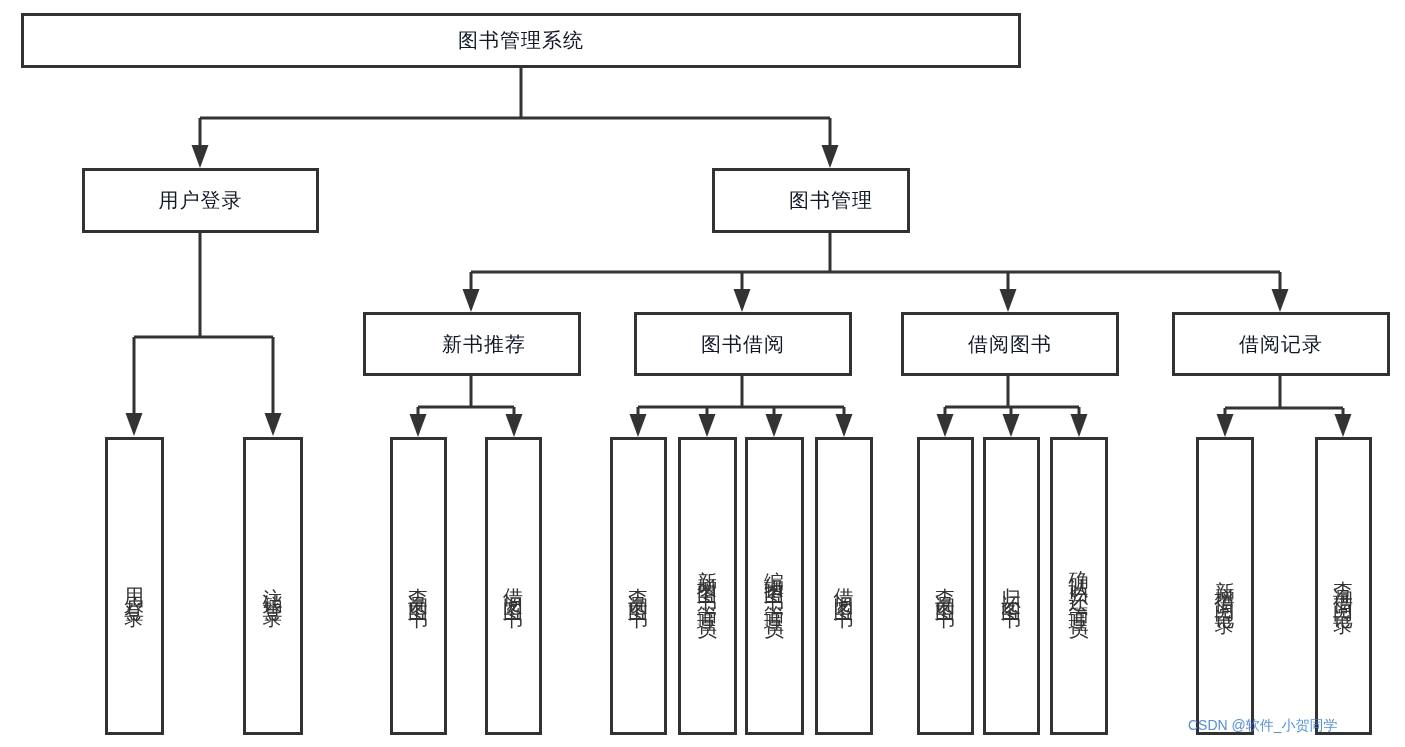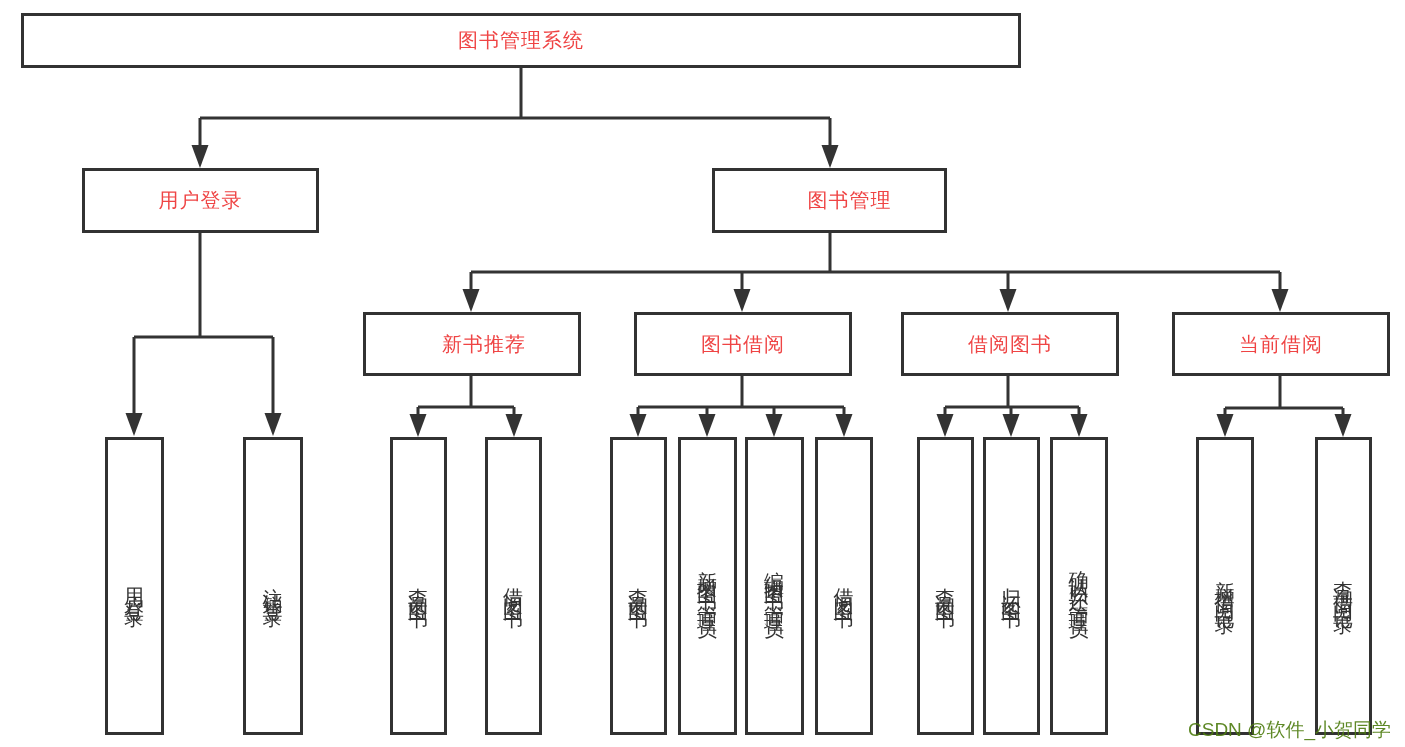--- a/index.html
+++ b/index.html
@@ -16,38 +16,38 @@
     box-sizing:border-box;
     background:#ffffff;
     border:3px solid #323232;
     display:flex;
     align-items:center;
     justify-content:center;
     z-index:2;
   }
   .hlabel{
     font-size:20px;
-    color:#ef4444;
+    color:#0f172a;
     letter-spacing:1px;
     white-space:nowrap;
   }
   .vtext{
     writing-mode:vertical-rl;
     text-orientation:mixed;
     font-size:20px;
     color:#333333;
     letter-spacing:7px;
     line-height:1;
     white-space:nowrap;
   }
   
   .b-root{left:21px;top:13px;width:1000px;height:55px;}
   
   .b-userlogin{left:82px;top:168px;width:237px;height:65px;}
-  .b-bookmgmt{left:712px;top:168px;width:235px;height:65px;padding-left:40px;}
+  .b-bookmgmt{left:712px;top:168px;width:198px;height:65px;padding-left:40px;}
   
   .b-l3{top:312px;width:218px;height:64px;}
   .b-newrec{left:363px;padding-left:24px;}
   .b-borrowfn{left:634px;justify-content:center;}
   .b-current{left:901px;}
   .b-records{left:1172px;}
   
   .leaf{top:437px;height:298px;}
   .lf1{left:105px;width:59px;}
   .lf2{left:243px;width:60px;}
@@ -58,22 +58,22 @@
   .lf7{left:745px;width:59px;}
   .lf8{left:815px;width:58px;}
   .lf9{left:917px;width:57px;}
   .lf10{left:983px;width:57px;}
   .lf11{left:1050px;width:58px;}
   .lf12{left:1196px;width:58px;}
   .lf13{left:1315px;width:57px;}
   .watermark{
     position:absolute;
     left:1188px;top:717px;
-    font-size:19px;
-    color:#4d7c0f;
+    font-size:14px;
+    color:#3b82f6;
     opacity:.9;
     z-index:3;
     white-space:nowrap;
   }
 </style>
 </head>
 <body>
 
 <div class="canvas">
 
@@ -131,21 +131,21 @@
   <div class="box b-l3 b-newrec">
     <span class="hlabel">新书推荐</span>
   </div>
   <div class="box b-l3 b-borrowfn">
     <span class="hlabel">图书借阅</span>
   </div>
   <div class="box b-l3 b-current">
     <span class="hlabel">借阅图书</span>
   </div>
   <div class="box b-l3 b-records">
-    <span class="hlabel">当前借阅</span>
+    <span class="hlabel">借阅记录</span>
   </div>
 
   <div class="box leaf lf1">
     <span class="vtext">用户登录</span>
   </div>
   <div class="box leaf lf2">
     <span class="vtext">注销登录</span>
   </div>
   <div class="box leaf lf3">
     <span class="vtext">查询图书</span>

